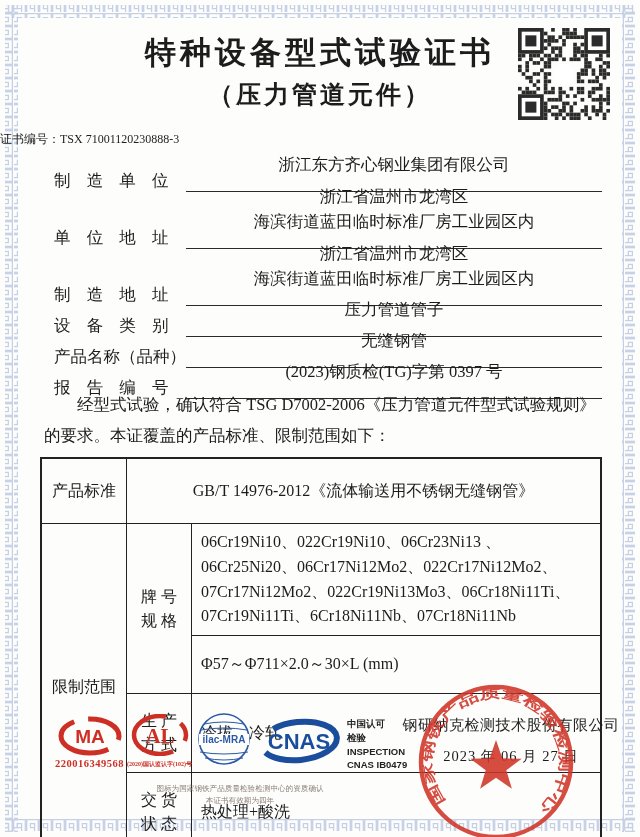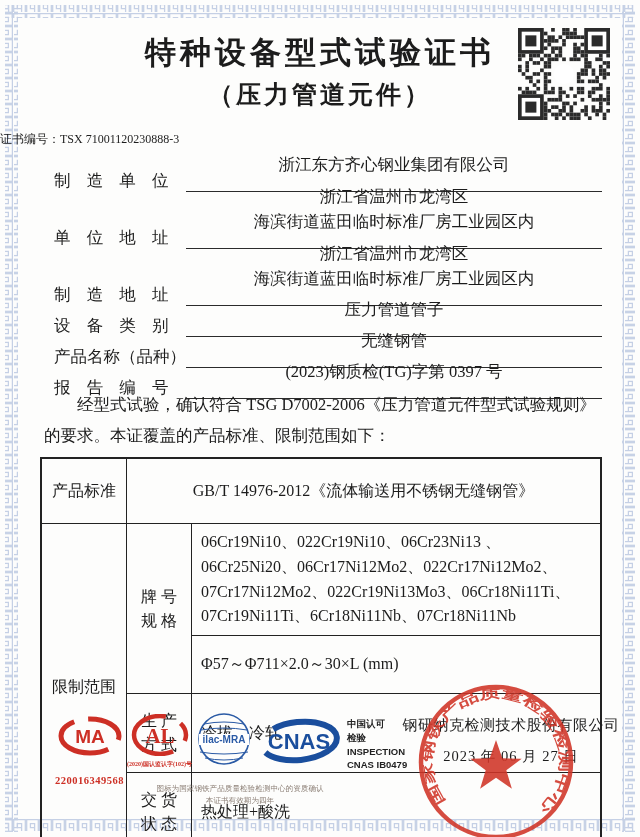--- a/index.html
+++ b/index.html
@@ -33,21 +33,21 @@
   .limits .c1{width:72px;text-align:center;}
   .limits .c2{width:52px;text-align:center;white-space:pre-line;line-height:1.5;}
   .limits .cv{text-align:center;height:34px;}
   .limits .grades{font-size:16px;line-height:1.55;padding:6px 9px;}
   .limits .lf{text-align:left;padding-left:9px;}
   .limits .dim{height:27px;}
   .limits .pr{height:34px;}
   
   .logo{display:flex;flex-direction:column;align-items:center;}
   .cma{top:716px;left:55px;}
-  .cma-num{font-size:10.5px;font-weight:bold;color:#cd2f25;letter-spacing:.5px;margin-top:19px;}
+  .cma-num{font-size:10.5px;font-weight:bold;color:#cd2f25;letter-spacing:.5px;margin-top:2px;}
   .cal{top:714px;left:127px;}
   .cal-sub{font-size:6px;font-weight:bold;color:#cd2f25;margin-top:4px;white-space:nowrap;}
   .ilac{top:712px;left:197px;}
   .cnas{top:718px;left:258px;}
   .cnasinfo{top:717px;left:347px;font-family:"Liberation Sans","DejaVu Sans",sans-serif;}
   .cnasinfo div{font-size:9.5px;font-weight:bold;color:#222;line-height:1.45;}
   .issuer{top:716px;left:402px;width:218px;text-align:center;}
   .issuer .l1{font-size:15px;letter-spacing:.5px;}
   .issuer .l2{font-size:13.5px;margin-top:11px;}
   .issuer .l3{font-size:14.5px;margin-top:12px;letter-spacing:1px;}

